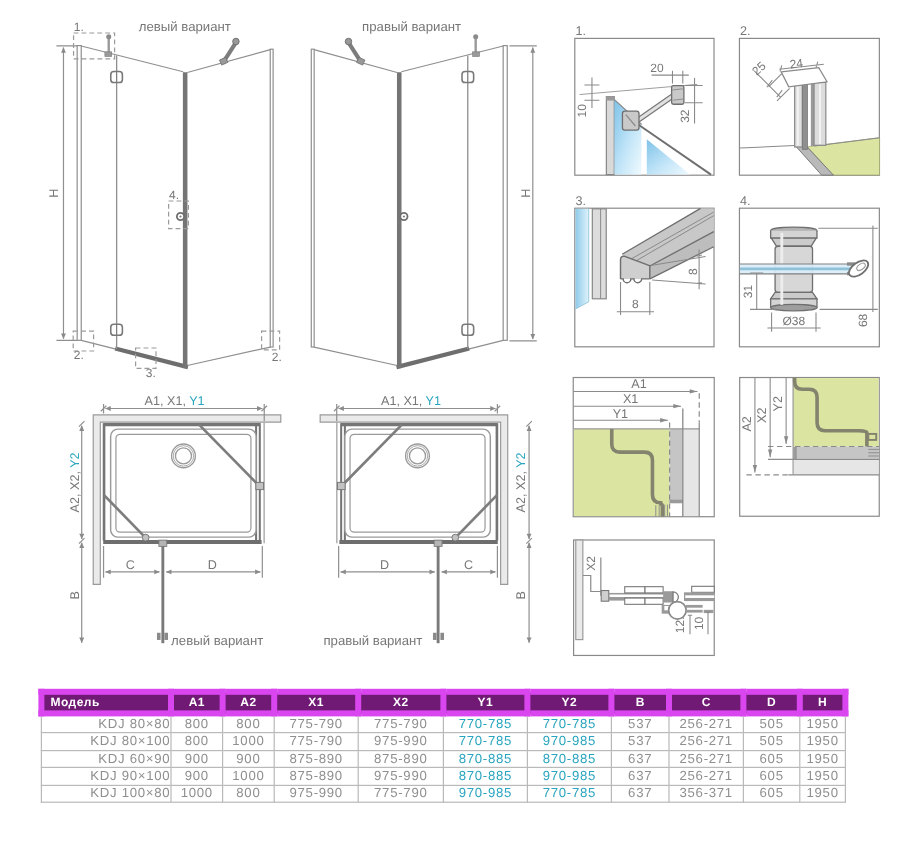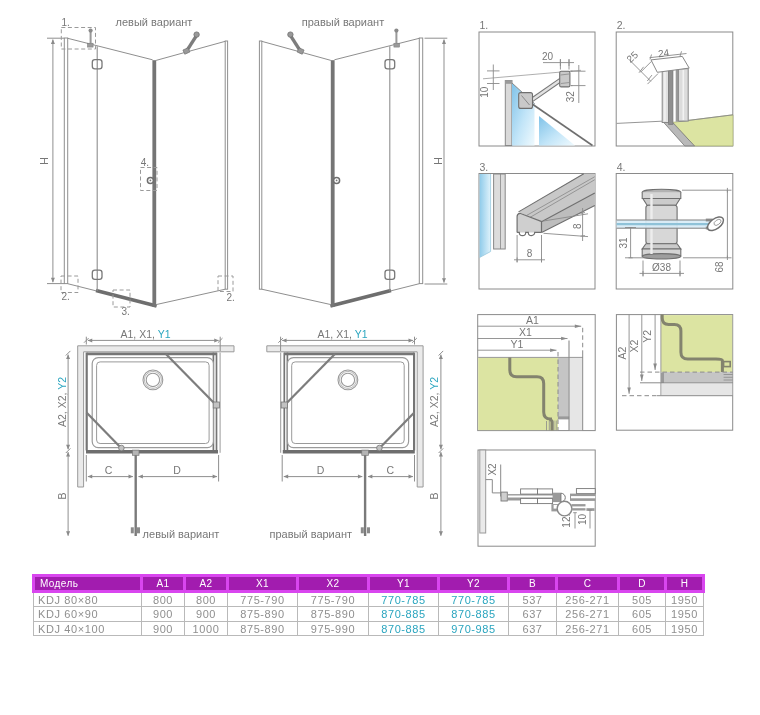--- a/index.html
+++ b/index.html
@@ -1,22 +1,22 @@
 <!DOCTYPE html>
 <html><head><meta charset="utf-8">
 <style>
 html,body{margin:0;padding:0;background:#fff}
 body{width:760px;height:715px;overflow:hidden;font-family:"Liberation Sans",sans-serif}
 #page{position:relative;width:760px;height:715px}
 #art{position:absolute;left:0;top:0}
 #tbl{position:absolute;left:32px;top:574px;border-collapse:collapse;table-layout:fixed;font-family:"Liberation Sans",sans-serif}
-#tbl th{background:#a21caf;color:#fff;font-size:10px;letter-spacing:0.4px;font-weight:normal;border:3px solid #d946ef;padding:0;height:13px;text-align:center}
+#tbl th{background:#701a75;color:#fff;font-size:10px;letter-spacing:0.4px;font-weight:bold;border:5px solid #d946ef;padding:0;height:13px;text-align:center}
 #tbl th.m{text-align:left;padding-left:5px}
 #tbl td{border:1px solid #b9b9b9;color:#8f8f8f;font-size:11px;letter-spacing:0.6px;padding:0;height:13.45px;text-align:center;white-space:nowrap}
-#tbl td.m{text-align:left;padding-left:4px}
+#tbl td.m{text-align:right;padding-left:4px}
 #tbl td.t{color:#2aa5bf}
 #tbl{border:1px solid #b9b9b9}
 </style></head>
 <body>
 <div id="page">
 <svg id="art" width="760" height="715" viewBox="0 0 760 715">
 <defs>
 <linearGradient id="gl1" x1="0" y1="0" x2="1" y2="1">
 <stop offset="0" stop-color="#7fc2e8"></stop>
           <stop offset="0.55" stop-color="#c2e5f8"></stop>
@@ -371,39 +371,65 @@
           <td>775-790</td>
           <td>775-790</td>
           <td class="t">770-785</td>
           <td class="t">770-785</td>
           <td>537</td>
           <td>256-271</td>
           <td>505</td>
           <td>1950</td>
         </tr>
 <tr>
+          <td class="m">KDJ 80×100</td>
+          <td>800</td>
+          <td>1000</td>
+          <td>775-790</td>
+          <td>975-990</td>
+          <td class="t">770-785</td>
+          <td class="t">970-985</td>
+          <td>537</td>
+          <td>256-271</td>
+          <td>505</td>
+          <td>1950</td>
+        </tr>
+<tr>
           <td class="m">KDJ 60×90</td>
           <td>900</td>
           <td>900</td>
           <td>875-890</td>
           <td>875-890</td>
           <td class="t">870-885</td>
           <td class="t">870-885</td>
           <td>637</td>
           <td>256-271</td>
           <td>605</td>
           <td>1950</td>
         </tr>
 <tr>
-          <td class="m">KDJ 40×100</td>
+          <td class="m">KDJ 90×100</td>
           <td>900</td>
           <td>1000</td>
           <td>875-890</td>
           <td>975-990</td>
           <td class="t">870-885</td>
           <td class="t">970-985</td>
           <td>637</td>
           <td>256-271</td>
           <td>605</td>
           <td>1950</td>
         </tr>
+<tr>
+          <td class="m">KDJ 100×80</td>
+          <td>1000</td>
+          <td>800</td>
+          <td>975-990</td>
+          <td>775-790</td>
+          <td class="t">970-985</td>
+          <td class="t">770-785</td>
+          <td>637</td>
+          <td>356-371</td>
+          <td>605</td>
+          <td>1950</td>
+        </tr>
 </tbody>
     </table>
 </div>
 </body></html>

